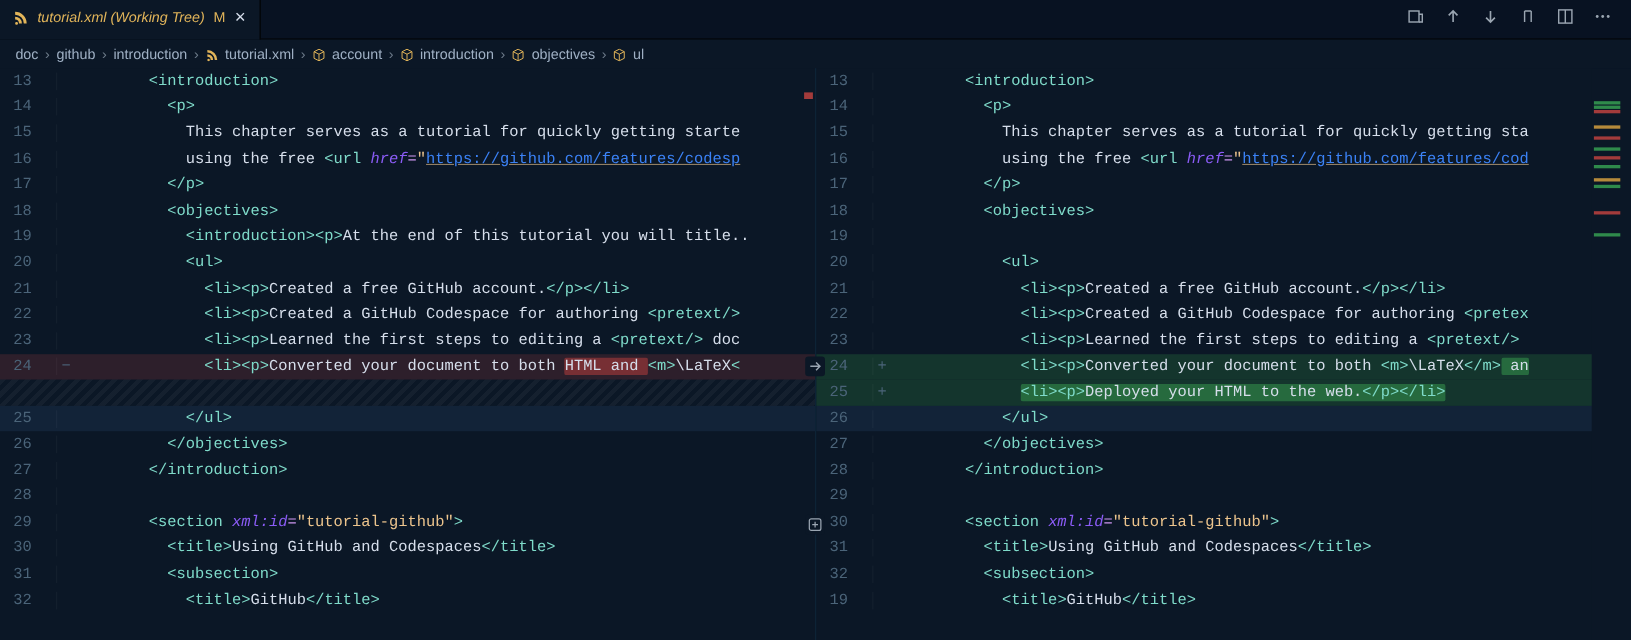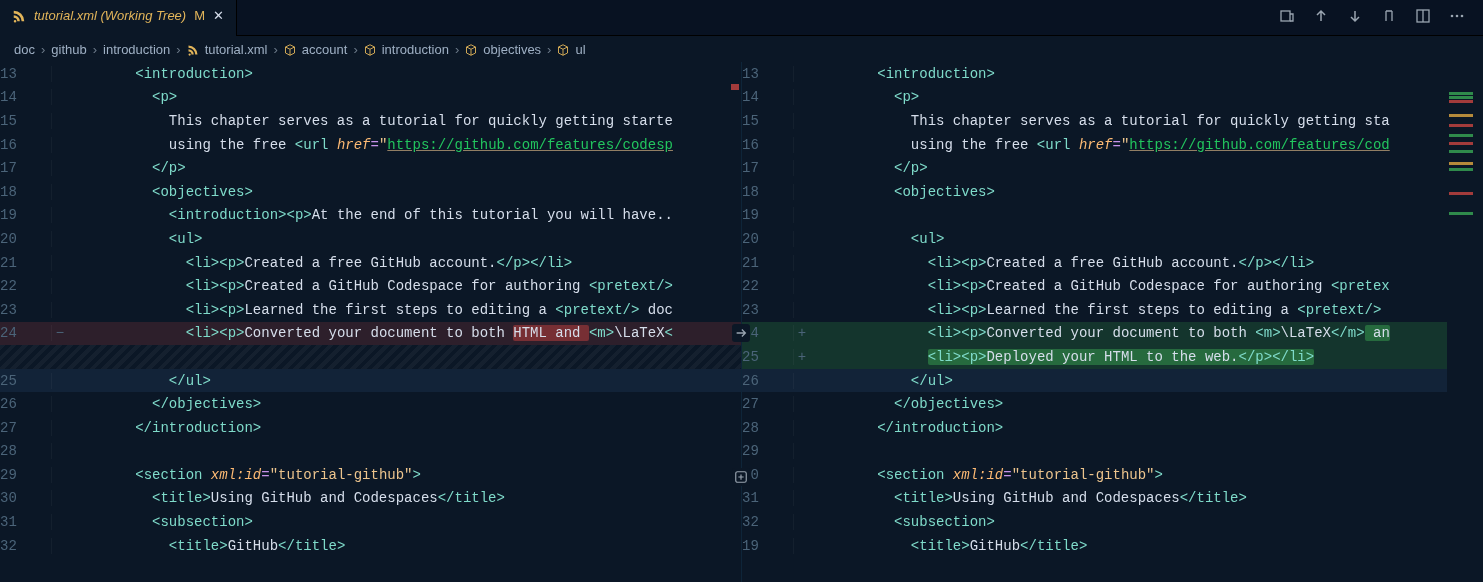--- a/index.html
+++ b/index.html
@@ -70,42 +70,42 @@
   .gutter-border { border-right: 1px solid rgba(255,255,255,0.04); }
   .lines { position: relative; }
   .line {
     display: flex;
     height: 23.6px;
     align-items: center;
     white-space: pre;
   }
   .lineno {
     width: 52px;
-    text-align: left;
+    text-align: center;
     padding-right: 10px;
     color: #4b6479;
     user-select: none;
     flex-shrink: 0;
   }
   .marker {
     width: 16px;
     text-align: center;
     color: #4b6479;
     flex-shrink: 0;
   }
   .code {
     flex: 1;
     overflow: hidden;
   }
   .tag  { color: #7fdbca; }
   .angle{ color: #7fdbca; }
-  .attr { color: #fdba74; font-style: italic; }
+  .attr { color: #8b5cf6; font-style: italic; }
   .op   { color: #c792ea; }
   .str  { color: #ecc48d; }
-  .link { color: #22c55e; text-decoration: underline; text-decoration-color: rgba(236,196,141,0.6);}
+  .link { color: #3b82f6; text-decoration: underline; text-decoration-color: rgba(236,196,141,0.6);}
   .txt  { color: #d6deeb; }
   .line.removed { background: rgba(127,49,56,0.30); }
   .line.added   { background: rgba(30,90,55,0.45); }
   .line.hatch {
     background-image: repeating-linear-gradient(
       135deg,
       rgba(255,255,255,0.04) 0px,
       rgba(255,255,255,0.04) 4px,
       transparent 4px,
       transparent 8px
@@ -246,21 +246,21 @@
 
 <div class="diff-container">
   <div class="pane pane-left">
     <div class="lines" id="left-lines">
         <div class="line "><div class="lineno gutter-border">13</div><div class="marker"></div><div class="code">        <span class="angle">&lt;</span><span class="tag">introduction</span><span class="angle">&gt;</span></div></div>
         <div class="line "><div class="lineno gutter-border">14</div><div class="marker"></div><div class="code">          <span class="angle">&lt;</span><span class="tag">p</span><span class="angle">&gt;</span></div></div>
         <div class="line "><div class="lineno gutter-border">15</div><div class="marker"></div><div class="code">            <span class="txt">This chapter serves as a tutorial for quickly getting starte</span></div></div>
         <div class="line "><div class="lineno gutter-border">16</div><div class="marker"></div><div class="code">            <span class="txt">using the free </span><span class="angle">&lt;</span><span class="tag">url</span> <span class="attr">href</span><span class="op">=</span><span class="str">"</span><span class="link">https://github.com/features/codesp</span></div></div>
         <div class="line "><div class="lineno gutter-border">17</div><div class="marker"></div><div class="code">          <span class="angle">&lt;/</span><span class="tag">p</span><span class="angle">&gt;</span></div></div>
         <div class="line "><div class="lineno gutter-border">18</div><div class="marker"></div><div class="code">          <span class="angle">&lt;</span><span class="tag">objectives</span><span class="angle">&gt;</span></div></div>
-        <div class="line "><div class="lineno gutter-border">19</div><div class="marker"></div><div class="code">            <span class="angle">&lt;</span><span class="tag">introduction</span><span class="angle">&gt;</span><span class="angle">&lt;</span><span class="tag">p</span><span class="angle">&gt;</span><span class="txt">At the end of this tutorial you will have..</span></div></div>
+        <div class="line "><div class="lineno gutter-border">19</div><div class="marker"></div><div class="code">            <span class="angle">&lt;</span><span class="tag">introduction</span><span class="angle">&gt;</span><span class="angle">&lt;</span><span class="tag">p</span><span class="angle">&gt;</span><span class="txt">At the end of this tutorial you will title..</span></div></div>
         <div class="line "><div class="lineno gutter-border">20</div><div class="marker"></div><div class="code">            <span class="angle">&lt;</span><span class="tag">ul</span><span class="angle">&gt;</span></div></div>
         <div class="line "><div class="lineno gutter-border">21</div><div class="marker"></div><div class="code">              <span class="angle">&lt;</span><span class="tag">li</span><span class="angle">&gt;</span><span class="angle">&lt;</span><span class="tag">p</span><span class="angle">&gt;</span><span class="txt">Created a free GitHub account.</span><span class="angle">&lt;/</span><span class="tag">p</span><span class="angle">&gt;</span><span class="angle">&lt;/</span><span class="tag">li</span><span class="angle">&gt;</span></div></div>
         <div class="line "><div class="lineno gutter-border">22</div><div class="marker"></div><div class="code">              <span class="angle">&lt;</span><span class="tag">li</span><span class="angle">&gt;</span><span class="angle">&lt;</span><span class="tag">p</span><span class="angle">&gt;</span><span class="txt">Created a GitHub Codespace for authoring </span><span class="angle">&lt;</span><span class="tag">pretext</span><span class="angle">/&gt;</span></div></div>
         <div class="line "><div class="lineno gutter-border">23</div><div class="marker"></div><div class="code">              <span class="angle">&lt;</span><span class="tag">li</span><span class="angle">&gt;</span><span class="angle">&lt;</span><span class="tag">p</span><span class="angle">&gt;</span><span class="txt">Learned the first steps to editing a </span><span class="angle">&lt;</span><span class="tag">pretext</span><span class="angle">/&gt;</span><span class="txt"> doc</span></div></div>
         <div class="line removed"><div class="lineno gutter-border">24</div><div class="marker">−</div><div class="code">              <span class="angle">&lt;</span><span class="tag">li</span><span class="angle">&gt;</span><span class="angle">&lt;</span><span class="tag">p</span><span class="angle">&gt;</span><span class="txt">Converted your document to both </span><span class="inline-del"><span class="txt">HTML and </span></span><span class="angle">&lt;</span><span class="tag">m</span><span class="angle">&gt;</span><span class="txt">\LaTeX</span><span class="angle">&lt;</span></div></div>
         <div class="line hatch"><div class="lineno gutter-border"></div><div class="marker"></div><div class="code"> </div></div>
         <div class="line cursor"><div class="lineno gutter-border">25</div><div class="marker"></div><div class="code">            <span class="angle">&lt;/</span><span class="tag">ul</span><span class="angle">&gt;</span></div></div>
         <div class="line "><div class="lineno gutter-border">26</div><div class="marker"></div><div class="code">          <span class="angle">&lt;/</span><span class="tag">objectives</span><span class="angle">&gt;</span></div></div>
         <div class="line "><div class="lineno gutter-border">27</div><div class="marker"></div><div class="code">        <span class="angle">&lt;/</span><span class="tag">introduction</span><span class="angle">&gt;</span></div></div>
         <div class="line "><div class="lineno gutter-border">28</div><div class="marker"></div><div class="code"> </div></div>

